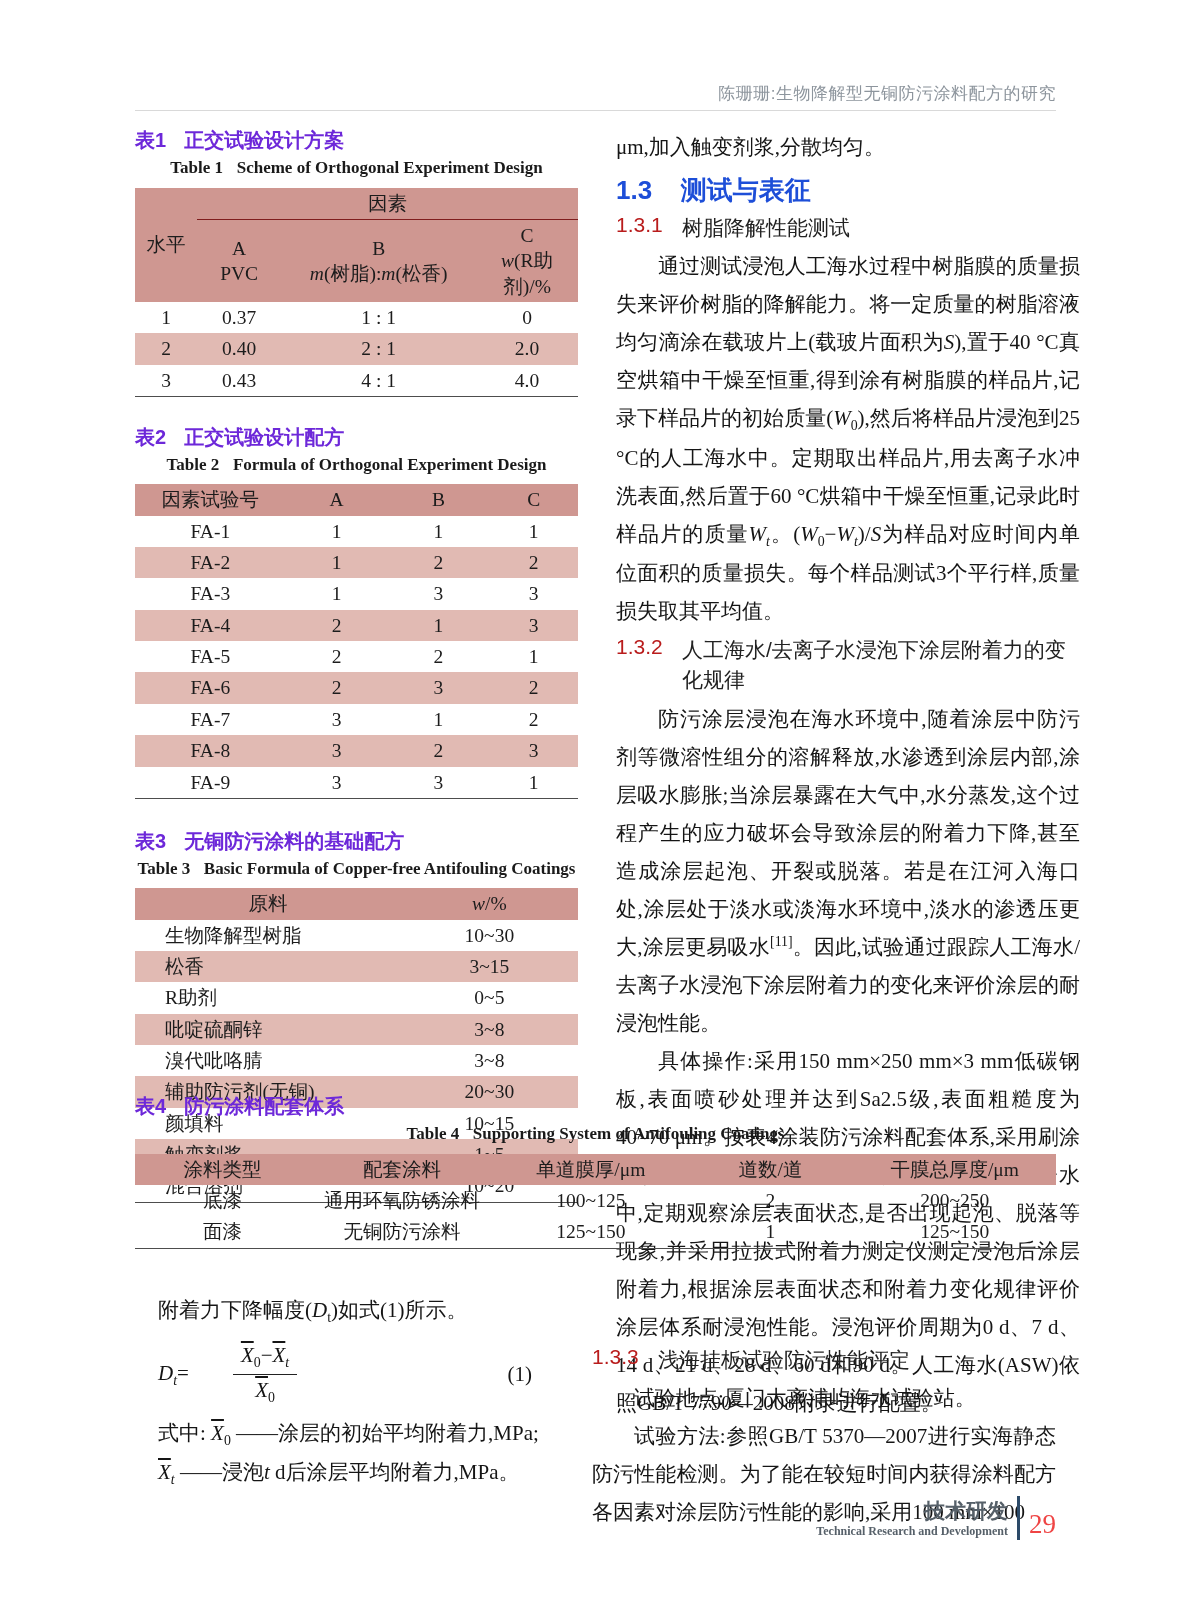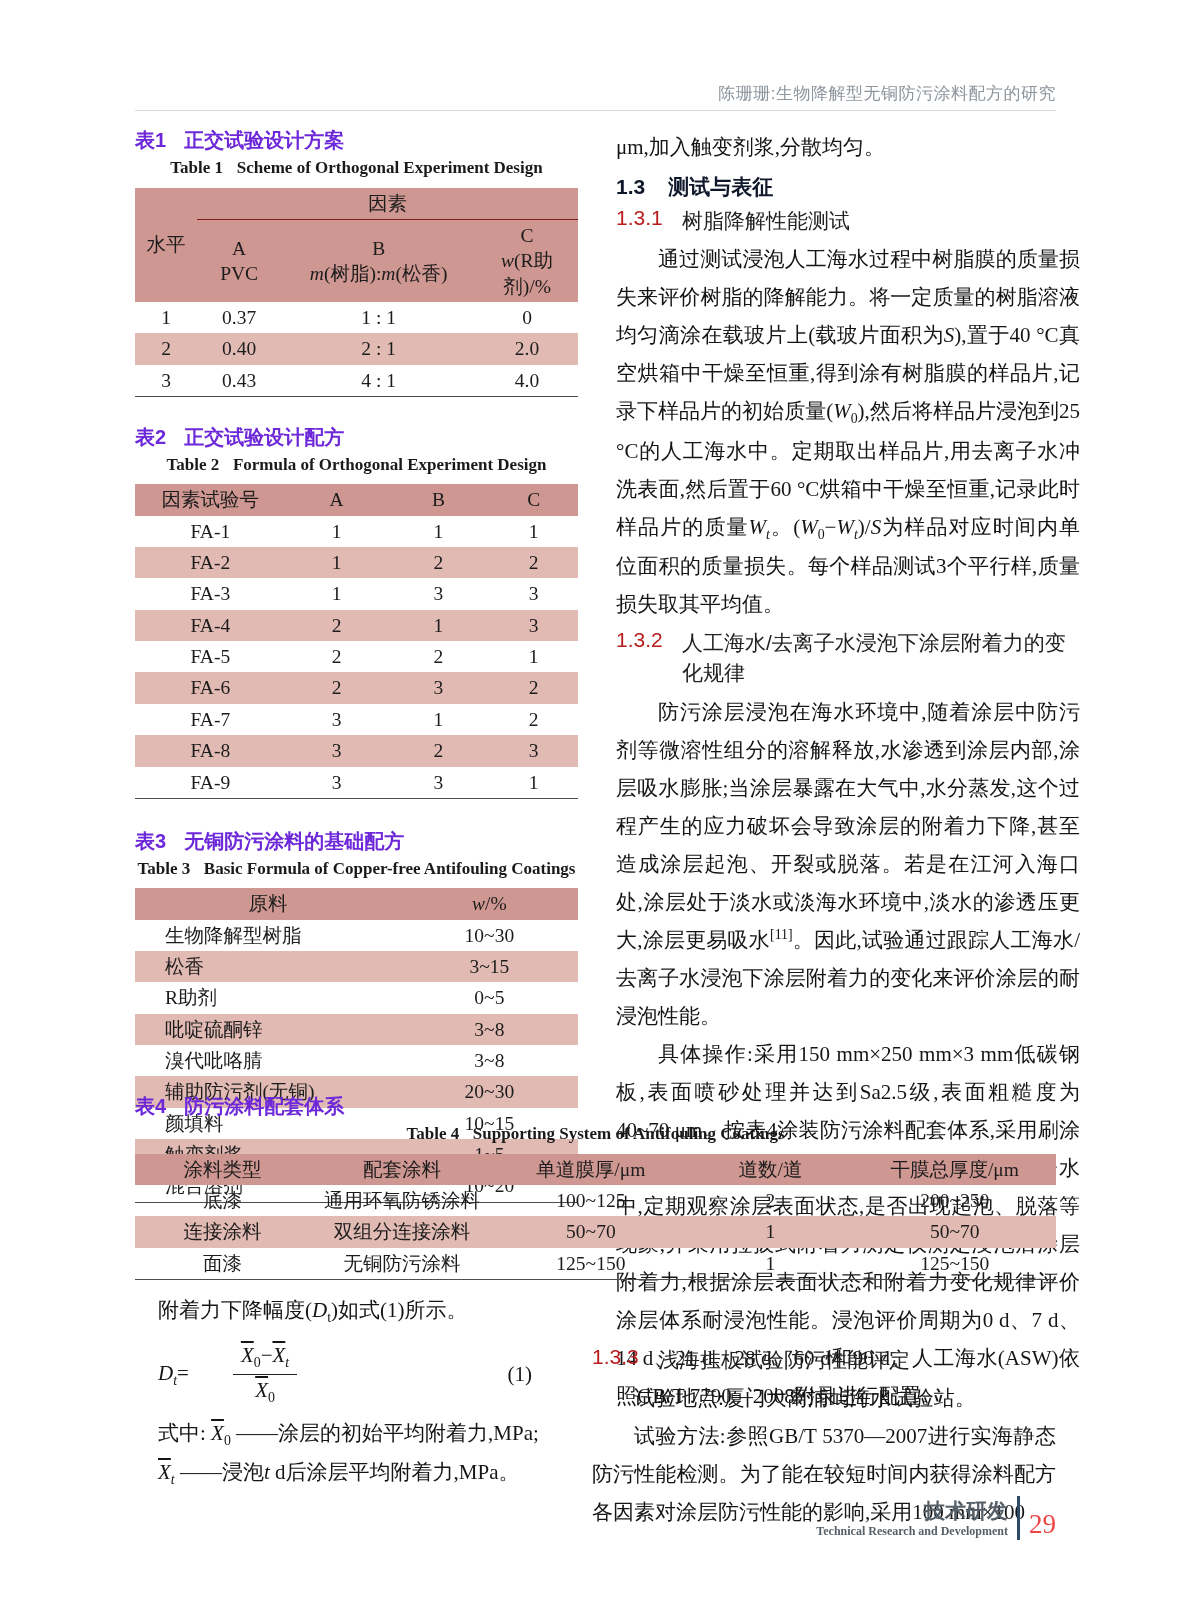--- a/index.html
+++ b/index.html
@@ -38,22 +38,22 @@
   .t1 .h2 div{line-height:1.3;}
   .t3 td.lft{text-align:left;padding-left:30px;}
   .t3 th.lfth{text-align:center;}
 
   
   .body-p{font-size:21px;line-height:1.81;text-align:justify;text-indent:2em;margin:0;}
   .noindent{text-indent:0;}
   sup{font-size:66%;} sub{font-size:66%;}
 
   
-  .sec1{font-family:"Liberation Sans",sans-serif;font-weight:bold;font-size:21px;
-        color:#0f172a;margin:7px 0 5px;}
+  .sec1{font-family:"Liberation Sans",sans-serif;font-weight:bold;font-size:26px;
+        color:#1d4ed8;margin:7px 0 5px;}
   .sec1 .num{margin-right:1.1em;}
   .sec2{font-family:"Liberation Sans",sans-serif;font-size:21px;color:#222;
         margin:5px 0 4px;display:flex;}
   .sec2 .num{color:#b91c1c;flex:0 0 66px;}
   .sec2 .ttl{flex:1;line-height:1.45;}
 
   
   .eq-row{display:flex;align-items:center;margin:12px 0 8px;font-size:21px;gap:36px;}
   .frac{display:inline-block;text-align:center;margin-left:8px;}
   .frac .num{display:block;border-bottom:1px solid #222;padding:0 8px 3px;}
@@ -325,27 +325,20 @@
         </tr>
       </thead>
       <tbody>
         <tr>
             <td>底漆</td>
             <td>通用环氧防锈涂料</td>
             <td>100~125</td>
             <td>2</td>
             <td>200~250</td>
           </tr>
-        <tr class="alt">
-            <td>连接涂料</td>
-            <td>双组分连接涂料</td>
-            <td>50~70</td>
-            <td>1</td>
-            <td>50~70</td>
-          </tr>
         <tr>
             <td>面漆</td>
             <td>无铜防污涂料</td>
             <td>125~150</td>
             <td>1</td>
             <td>125~150</td>
           </tr>
       </tbody>
     </table>
   </div>

